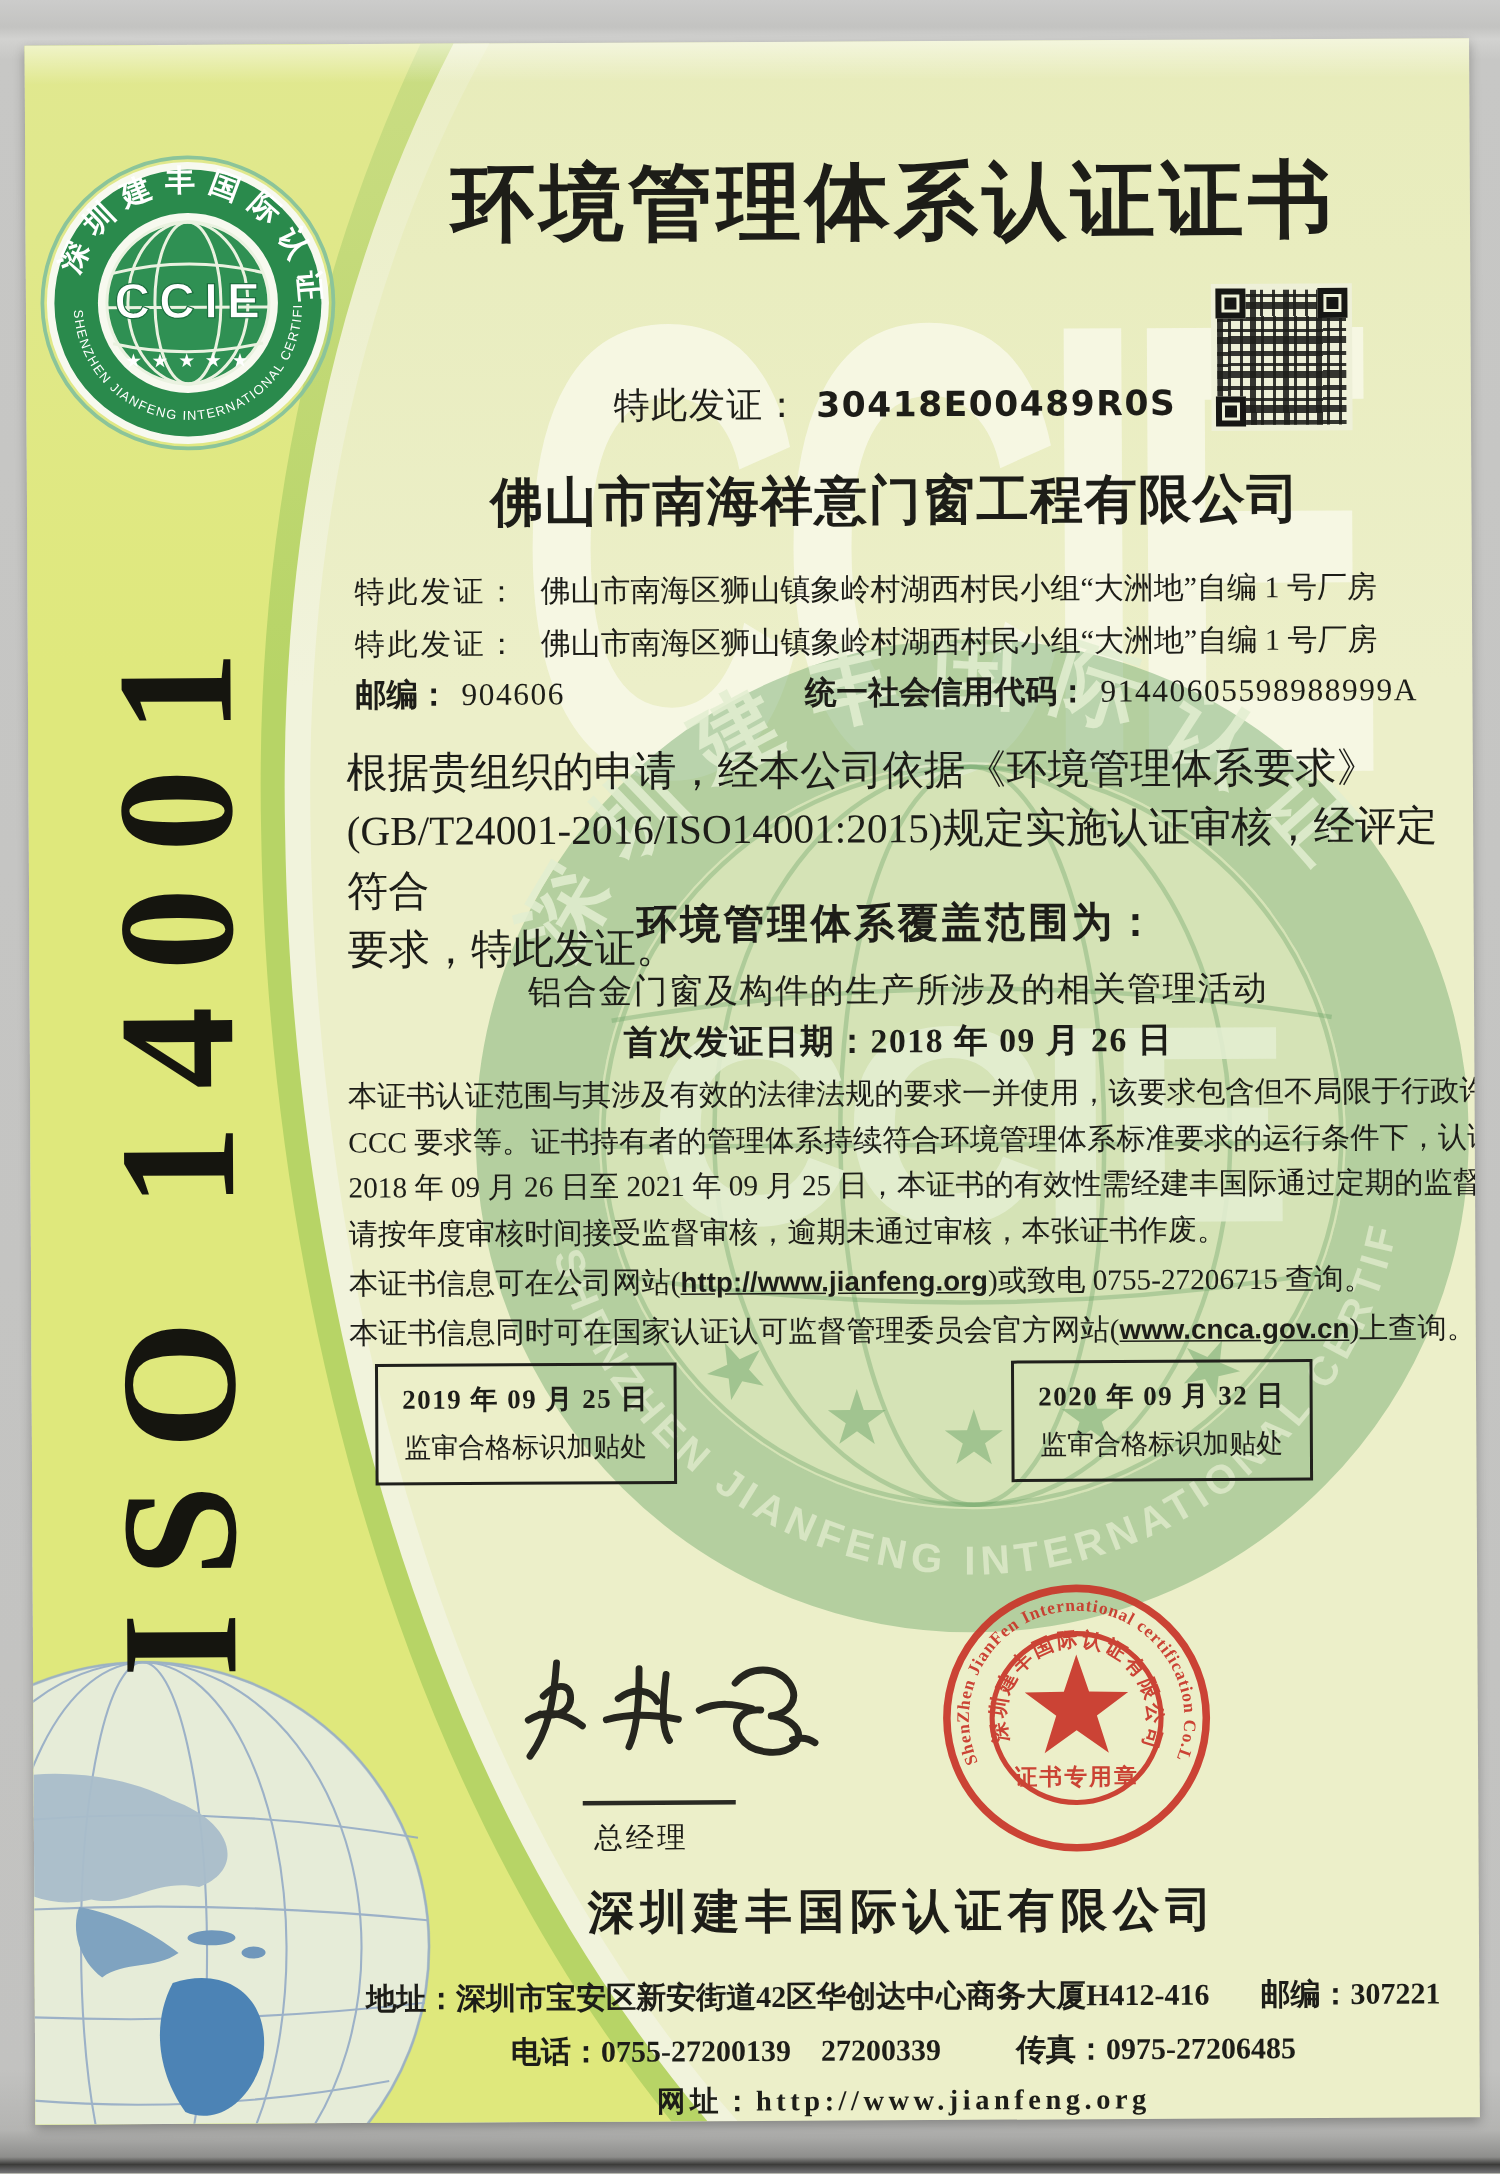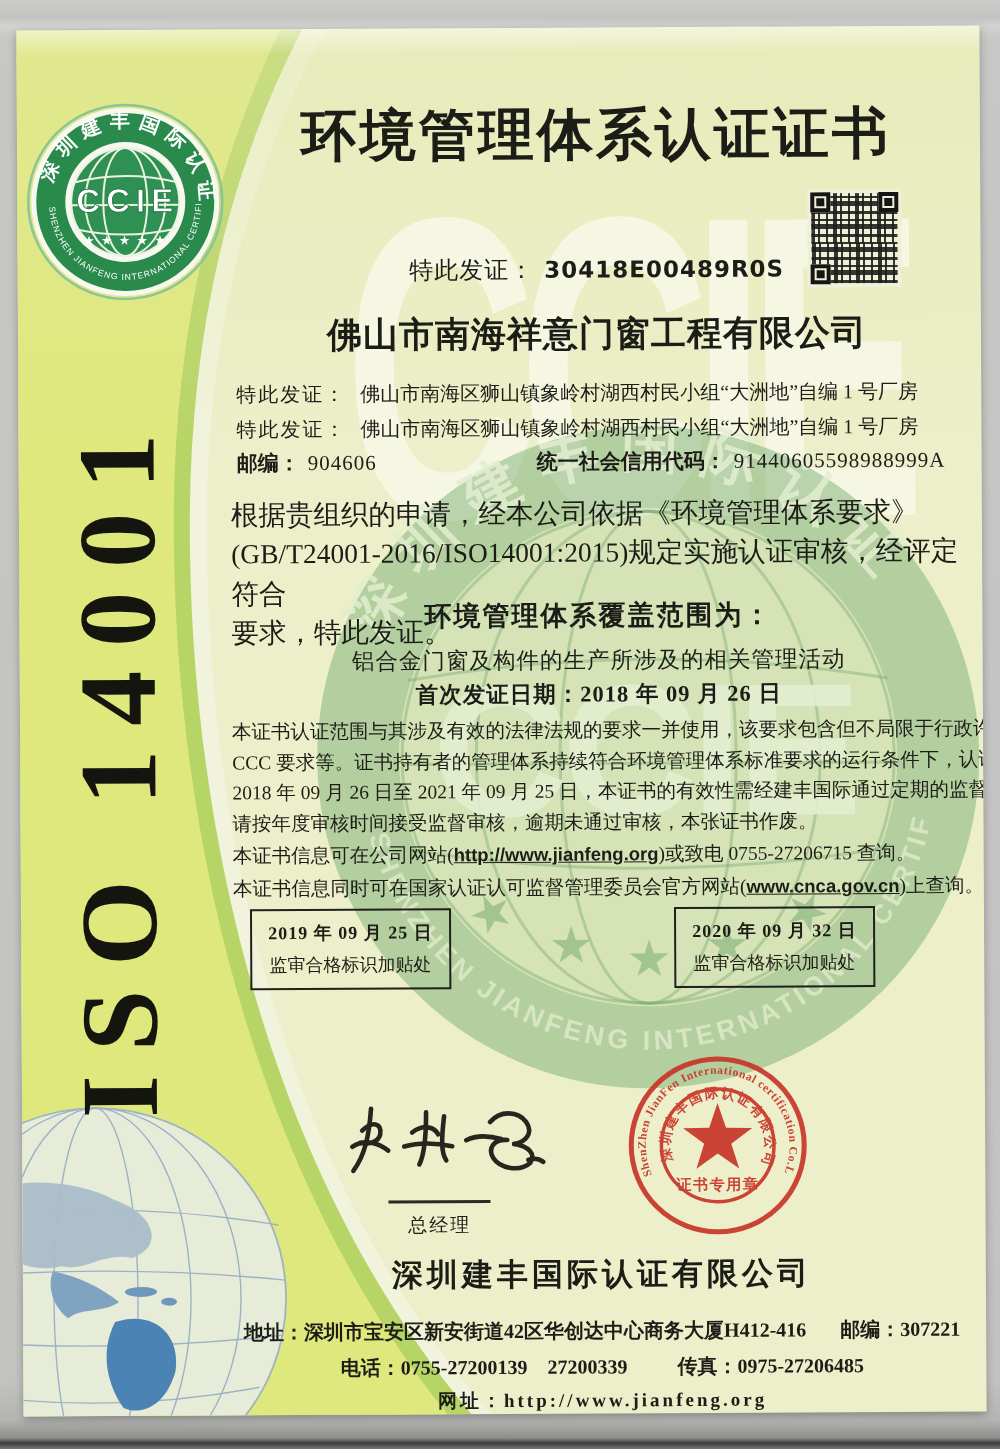--- a/index.html
+++ b/index.html
@@ -61,21 +61,21 @@
   .infoline{left:212px;font-size:19.5px;white-space:nowrap;}
   .info1{top:813px;} .info2{top:846px;}
   .infoline .link{font-weight:bold;text-decoration:underline;font-family:"Liberation Sans","DejaVu Sans",sans-serif;font-size:18.5px;}
   .boxrow{top:880px;left:205px;width:748px;height:70px;}
   .abox{position:absolute;border:2px solid #20201c;text-align:center;
         padding:7px 16px;font-size:18px;line-height:1.75;white-space:nowrap;}
   .abox .d{font-weight:bold;letter-spacing:1px;}
   .abox1{left:24px;top:0;} .abox2{left:448px;top:0;}
   .sig-svg{left:318px;top:1068px;z-index:7;}
   .sig-line{left:366px;top:1172px;width:102px;height:3px;background:#2a2a24;z-index:7;}
-  .signer{left:346px;top:1184px;width:142px;text-align:center;font-size:19px;letter-spacing:2px;z-index:7;color:#1d1d18;position:absolute;}
+  .signer{left:334px;top:1184px;width:142px;text-align:center;font-size:19px;letter-spacing:2px;z-index:7;color:#1d1d18;position:absolute;}
   .seal-svg{left:603px;top:1026px;z-index:8;opacity:.93;}
   .issuer{top:1226px;font-size:31px;font-weight:bold;letter-spacing:4px;}
   .f-line{font-size:20px;font-weight:bold;white-space:nowrap;}
   .f1{top:1290px;} .f2{top:1326px;}
   .f3{top:1360px;font-size:19px;letter-spacing:3px;}
   .f-line .gap{display:inline-block;width:34px;}
   .f-line .gap2{display:inline-block;width:50px;}
   
   .qr{left:790px;top:163px;width:94px;height:98px;z-index:6;background:#eef0d8;padding:3px;box-sizing:border-box;}
   .qr .noise{position:absolute;inset:4px;

